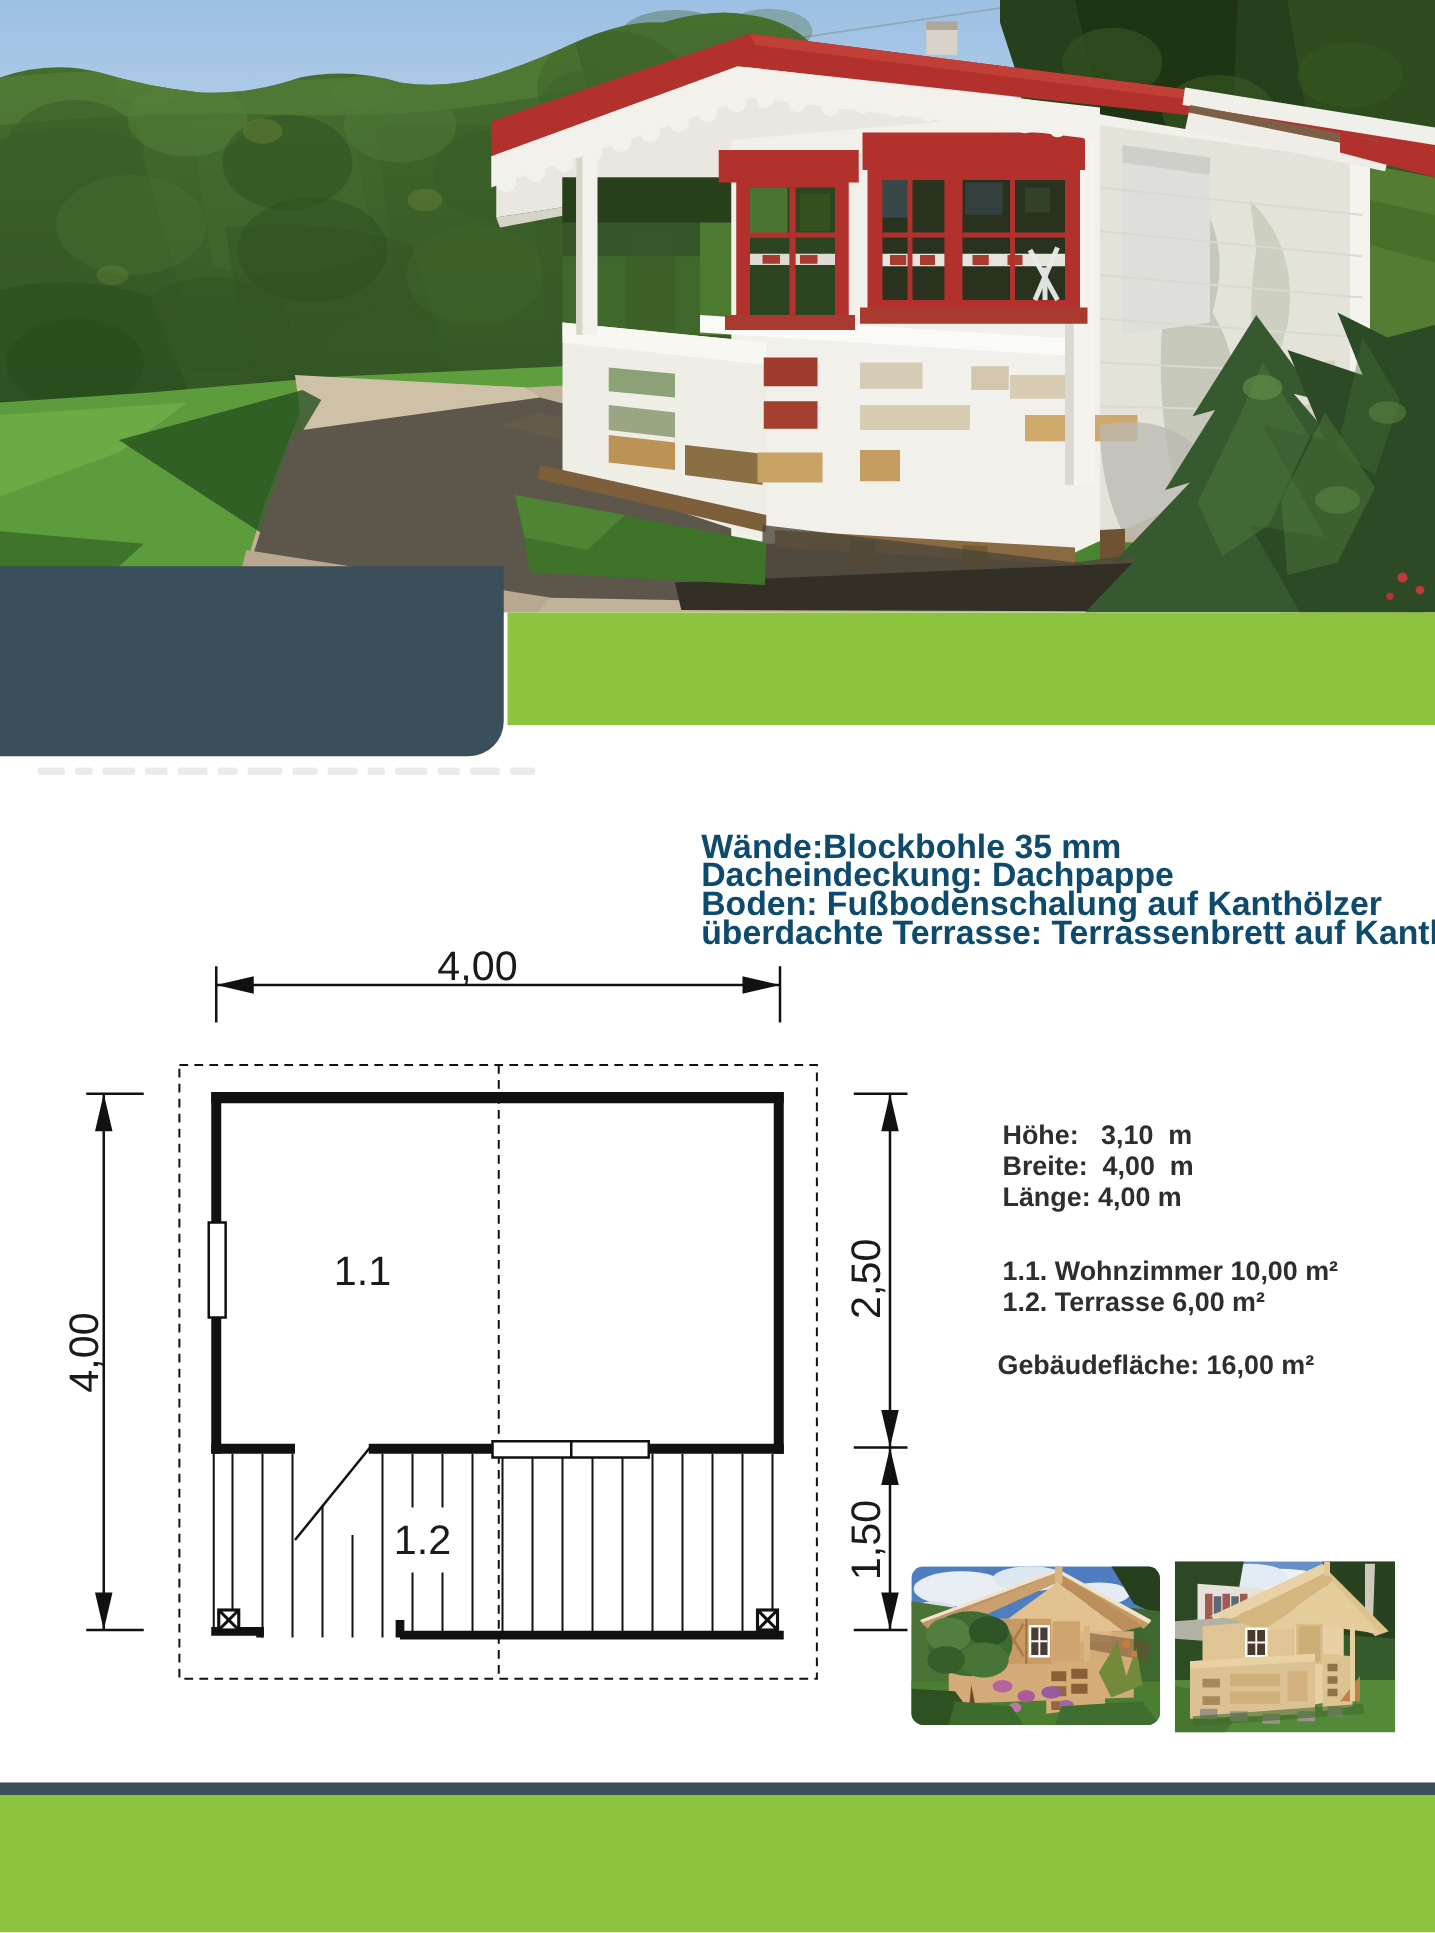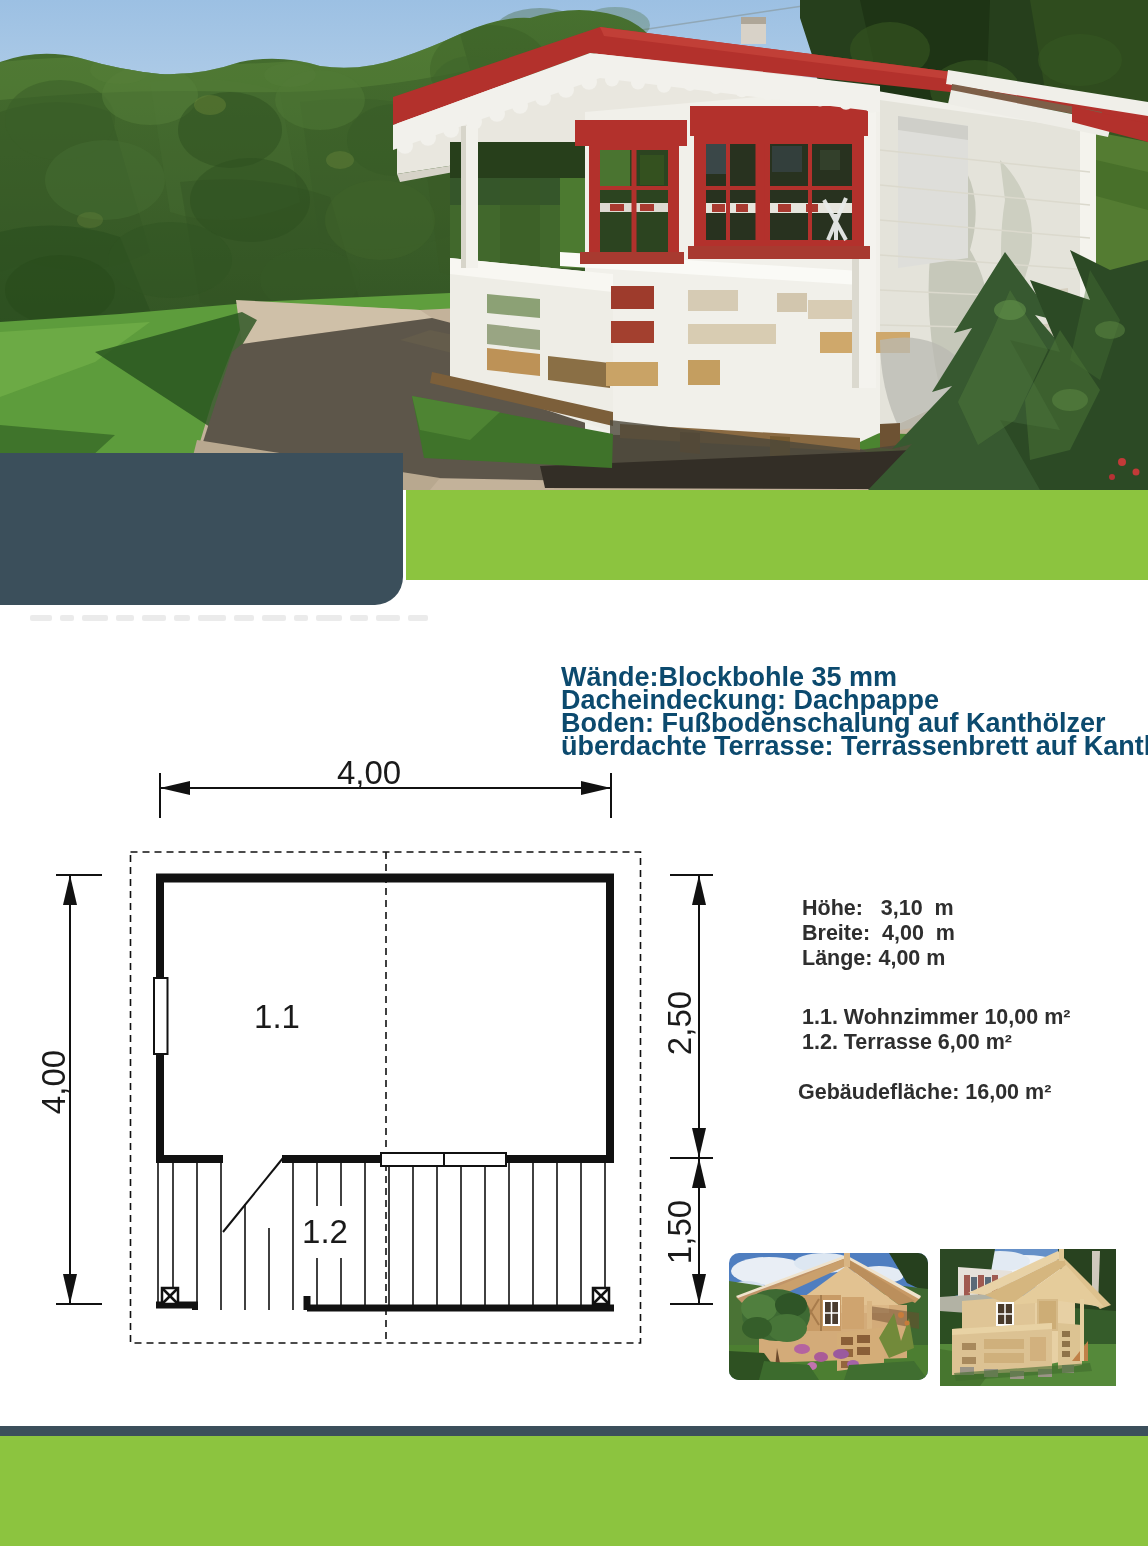--- a/index.html
+++ b/index.html
@@ -6,21 +6,21 @@
   body{width:1148px;height:1546px;background:#ffffff;font-family:"Liberation Sans",sans-serif;overflow:hidden;position:relative;}
   .abs{position:absolute;}
   #photo{left:0;top:0;width:1148px;height:490px;}
   #slatebox{left:0;top:453px;width:403px;height:152px;background:#3b4f5b;border-radius:0 0 28px 0;}
   #greenband{left:406px;top:490px;width:742px;height:90px;background:#8cc43f;}
   #spec{left:561px;top:625px;font-size:27px;font-weight:bold;color:#0c4a6e;line-height:23px;white-space:nowrap;margin-top:41px;}
   #info{left:802px;top:879px;font-size:21.5px;font-weight:bold;color:#2e2e2e;line-height:25px;white-space:nowrap;margin-top:17px;}
   #info .gap{height:34px;} #info .gap2{height:25px;}
   #footslate{left:0;top:1426px;width:1148px;height:10px;background:#3b4f5b;}
   #footgreen{left:0;top:1436px;width:1148px;height:110px;background:#8cc43f;}
-  #plan{left:1px;top:745px;width:760px;height:615px;}
+  #plan{left:14px;top:745px;width:760px;height:615px;}
   #ph1{left:729px;top:1253px;width:199px;height:127px;border-radius:10px;overflow:hidden;}
   #ph2{left:940px;top:1249px;width:176px;height:137px;overflow:hidden;}
 </style>
 </head>
 <body>
 <div class="abs" id="photo">
 <svg width="1148" height="490" viewBox="0 0 1148 490">
 <defs>
   <linearGradient id="sky" x1="0" y1="0" x2="0" y2="1">
     <stop offset="0" stop-color="#9cc0e3"></stop>

